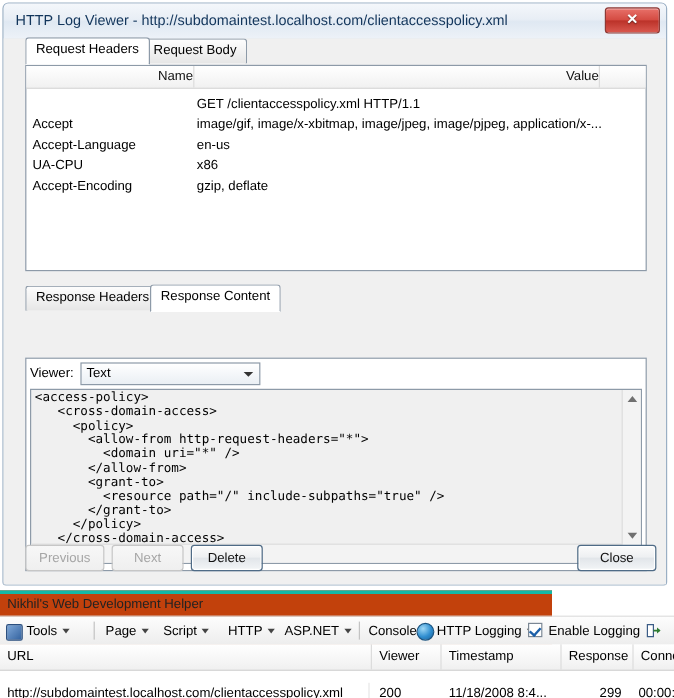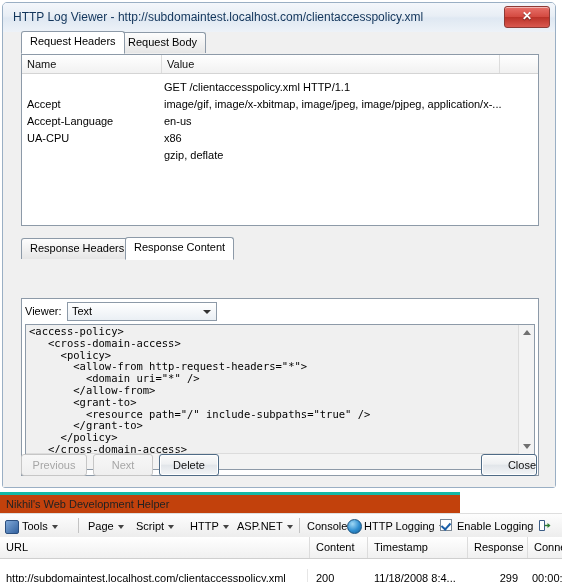--- a/index.html
+++ b/index.html
@@ -96,20 +96,21 @@
     z-index: 3;
     border-bottom: 1px solid #ffffff;
   }
 
   
   .panel {
     position: absolute;
     box-sizing: border-box;
     background: #ffffff;
     border: 1px solid #8d9aa8;
+    text-align: right;
   }
 
   
   #hdr-grid { left: 18px; top: 22px; width: 518px; height: 172px; }
   #hdr-head {
     position: absolute;
     left: 0; top: 0; right: 0;
     height: 18px;
     background: linear-gradient(to bottom, #ffffff 0%, #f1f1f1 100%);
     border-bottom: 1px solid #d4d4d4;
@@ -449,20 +450,21 @@
       </div>
       <div class="hrow" style="top:58px;">
         <span class="c-name">Accept-Language</span>
         <span class="c-val">en-us</span>
       </div>
       <div class="hrow" style="top:75px;">
         <span class="c-name">UA-CPU</span>
         <span class="c-val">x86</span>
       </div>
       <div class="hrow" style="top:92px;">
+        <span class="c-name">Accept-Encoding</span>
         <span class="c-val">gzip, deflate</span>
       </div>
     </div>
 
     <div class="tabstrip" style="left:18px; top:206px; width:518px;padding-left:40px;">
       <div class="tab" style="left:0px;">
         <span>Response Headers</span>
       </div>
       <div class="tab active" style="left:104px; top:-1px;">
         <span>Response Content</span>
@@ -500,21 +502,21 @@
       <div class="hscroll">
         <div class="sb-arrow sb-left"></div>
         <div class="sb-arrow sb-right"></div>
       </div>
       <div class="sb-corner"></div>
     </div>
 
     <div class="btn disabled" style="left:18px; top:422px; width:66px;">Previous</div>
     <div class="btn default" style="left:156px; top:422px; width:60px;">Delete</div>
     <div class="btn disabled" style="left:90px; top:422px; width:60px;">Next</div>
-    <div class="btn default" style="left:478px; top:422px; width:56px;text-align:right;">Close</div>
+    <div class="btn default" style="left:478px; top:422px; width:66px;">Close</div>
 
   </div>
 </div>
 
 <div id="helper">
 
   <div id="helper-title">Nikhil's Web Development Helper</div>
 
   <div id="helper-toolbar">
     <div id="tools-icon"></div>
@@ -548,21 +550,21 @@
     <svg id="export-icon" style="left:538px;" viewBox="0 0 13 13">
       <path d="M1.5 1.5 h5 v10 h-5 z" fill="#ffffff" stroke="#3b5c86" stroke-width="1"></path>
       <path d="M6.5 6.5 h5" stroke="#2f7d32" stroke-width="1.4" fill="none"></path>
       <path d="M9.5 4 l3 2.5 l-3 2.5 z" fill="#2f7d32"></path>
     </svg>
   </div>
 
   <div id="log-grid">
     <div id="log-head">
       <div class="lg-h" style="left:0; width:310px; padding-left:6px;">URL</div>
-      <div class="lg-h" style="left:310px; width:58px; padding-left:6px;">Content</div>
+      <div class="lg-h" style="left:310px; width:58px; padding-left:6px;">Viewer</div>
       <div class="lg-h" style="left:368px; width:100px; padding-left:6px;">Timestamp</div>
       <div class="lg-h" style="left:468px; width:60px; padding-left:6px;">Response ...</div>
       <div class="lg-h" style="left:528px; width:60px; padding-left:6px; border-right:none;">Connection</div>
     </div>
 
     <div id="log-row">
       <div class="lg-c" style="left:0; width:308px; padding-left:6px; border-right:1px solid #e6e6e6;">http://subdomaintest.localhost.com/clientaccesspolicy.xml</div>
       <div class="lg-c" style="left:312px; width:56px; padding-left:4px;">200</div>
       <div class="lg-c" style="left:370px; width:98px; padding-left:4px;">11/18/2008 8:4...</div>
       <div class="lg-c" style="left:468px; width:56px; text-align:right; padding-right:6px;">299</div>

